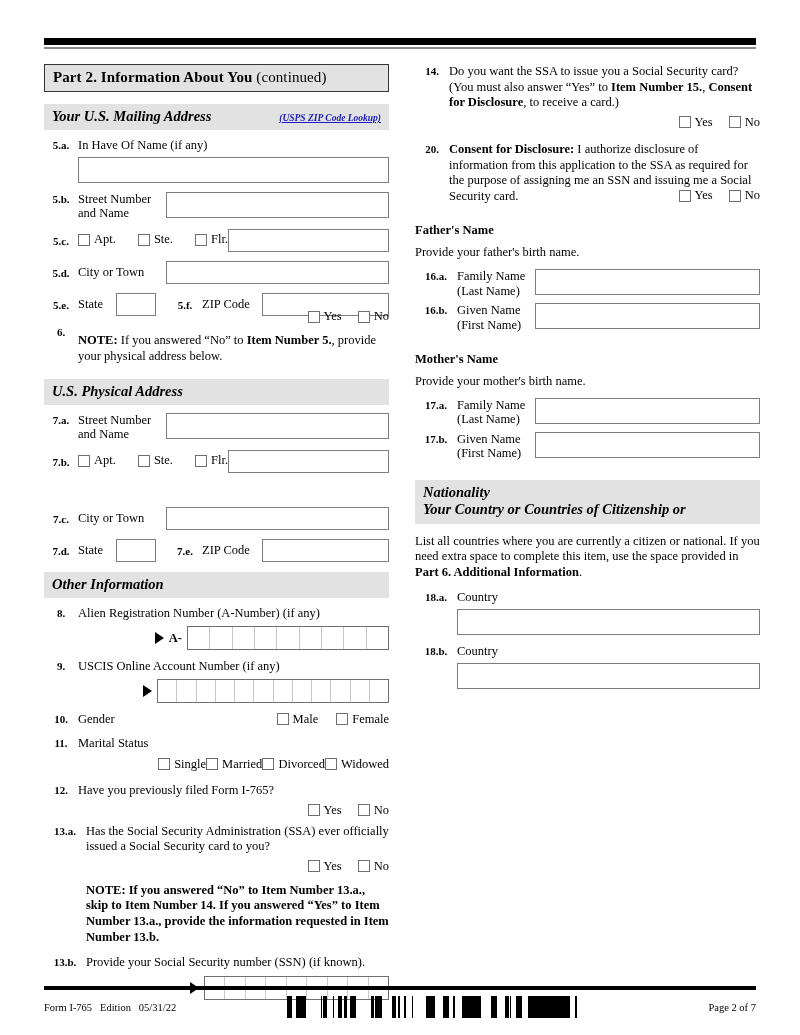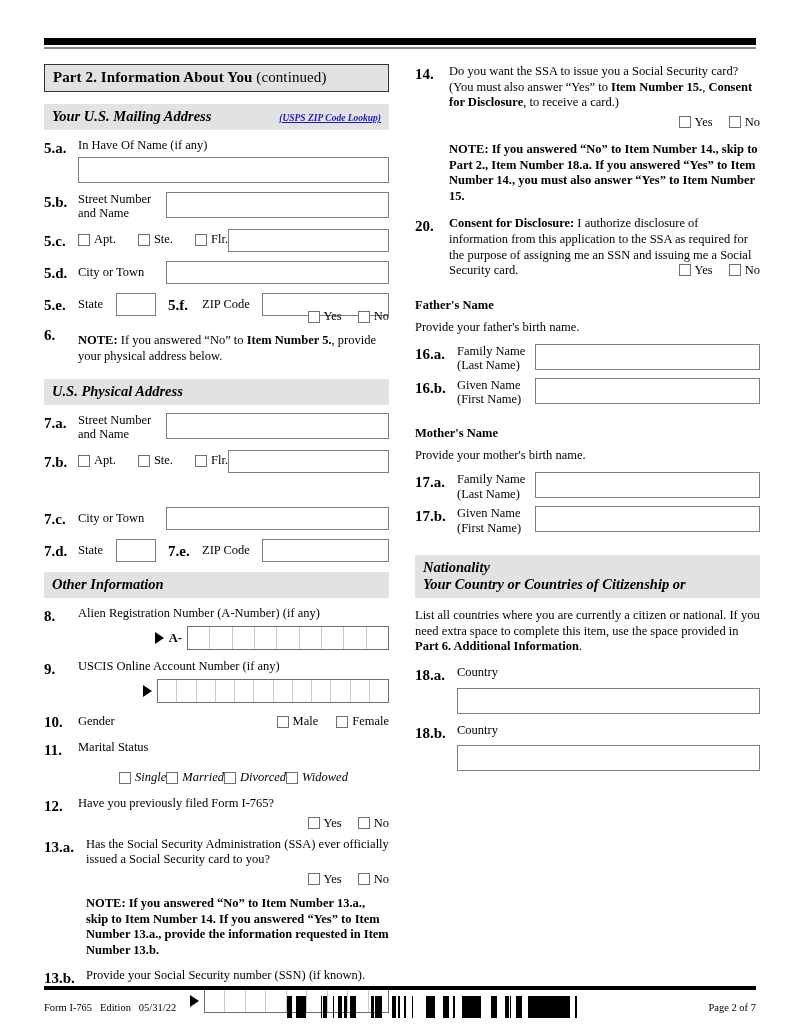--- a/index.html
+++ b/index.html
@@ -58,24 +58,25 @@
     font-weight: bold;
     color: #1a1ac0;
     text-decoration: underline;
     white-space: nowrap;
   }
 
   
   .row { display:flex; align-items:flex-start; margin-top:9px; }
   .num {
     font-weight: bold;
-    font-size: 15px;
+    font-size: 11px;
     flex: 0 0 34px;
     line-height: 1.25;
     padding-top: 1px;
+    text-align: center;
   }
   .num.w42 { flex-basis: 42px; }
   .body-col { flex: 1 1 auto; }
   .lbl { font-size: 12.5px; line-height: 1.25; }
 
   
   .tbox {
     border: 1px solid #7d7d7d;
     background: #fff;
     height: 23px;
@@ -337,21 +338,21 @@
       <span class="cb-item">
           <span class="cb"></span>
           <span>Female</span>
         </span>
     </div>
 
     <div class="row">
       <div class="num">11.</div>
       <div class="body-col">
         <div class="lbl">Marital Status</div>
-        <div style="margin-top:14px;display:flex;justify-content:center;font-style:italic;">
+        <div style="margin-top:5px;display:flex;justify-content:flex-end;">
           <span class="cb-item" style="margin-left:0;">
               <span class="cb"></span>
               <span>Single</span>
             </span>
           <span class="cb-item" style="margin-left:0;">
               <span class="cb"></span>
               <span>Married</span>
             </span>
           <span class="cb-item" style="margin-left:0;">
               <span class="cb"></span>
@@ -435,23 +436,20 @@
         </div>
         <div class="yesno">
           <span class="cb-item">
               <span class="cb"></span>
               <span>Yes</span>
             </span>
           <span class="cb-item">
               <span class="cb"></span>
               <span>No</span>
             </span>
-        </div>
-        <div class="note" style="font-weight:bold;margin-top:12px;">
-          <span>NOTE:</span><span> If you answered “No” to Item Number 14., skip to Part 2., Item Number 18.a.  If you answered “Yes” to Item Number 14., you must also answer “Yes” to Item Number 15.</span>
         </div>
       </div>
     </div>
 
     <div class="row" style="margin-top:12px;">
       <div class="num">20.</div>
       <div class="body-col">
         <div class="lbl">
           <b>Consent for Disclosure:</b><span>  I authorize disclosure of information from this application to the SSA as required for the purpose of assigning me an SSN and issuing me a Social Security card.</span>
         </div>

